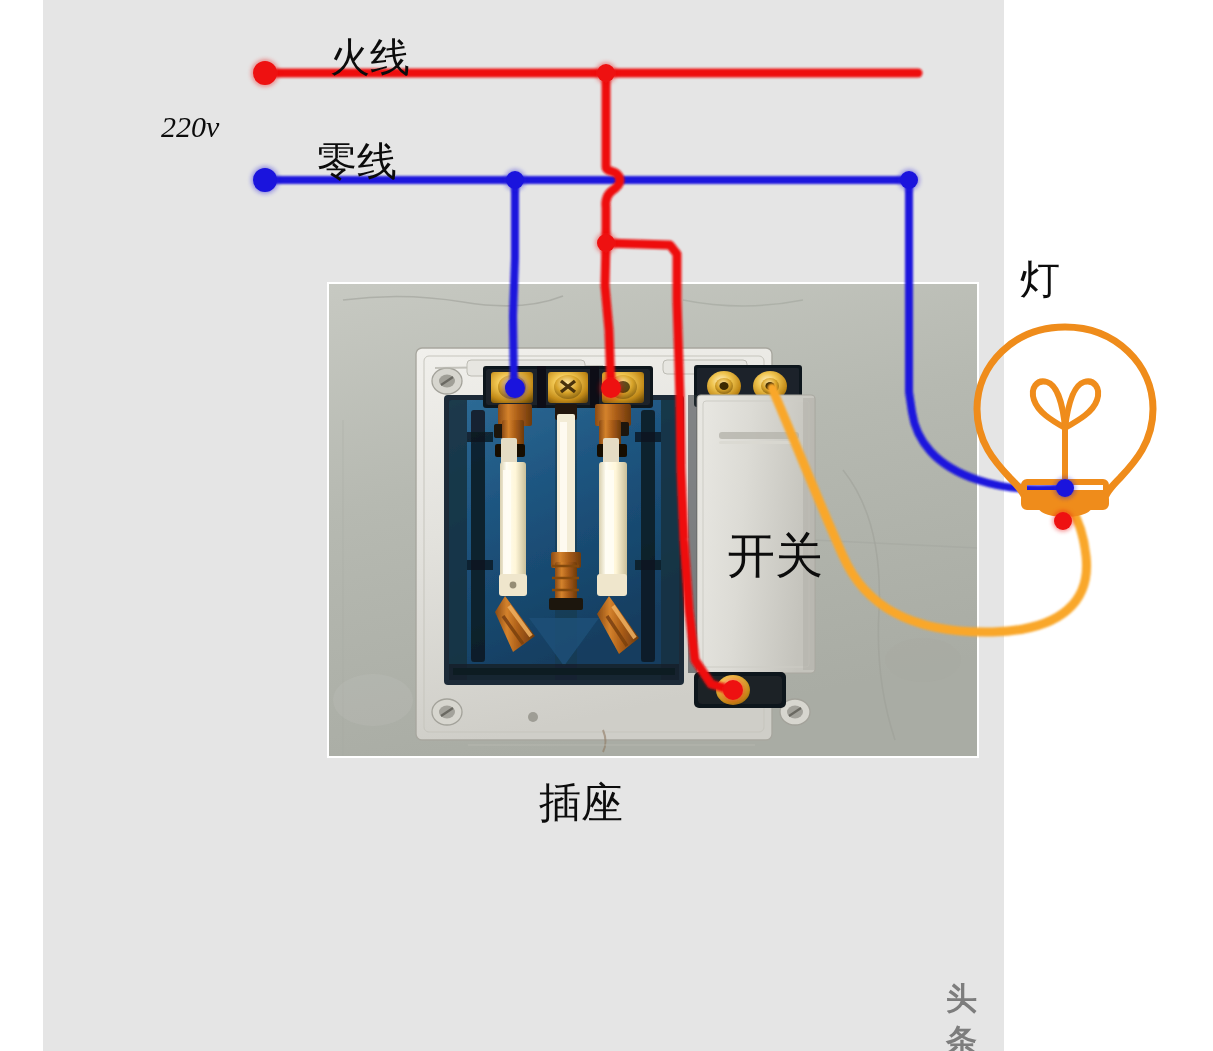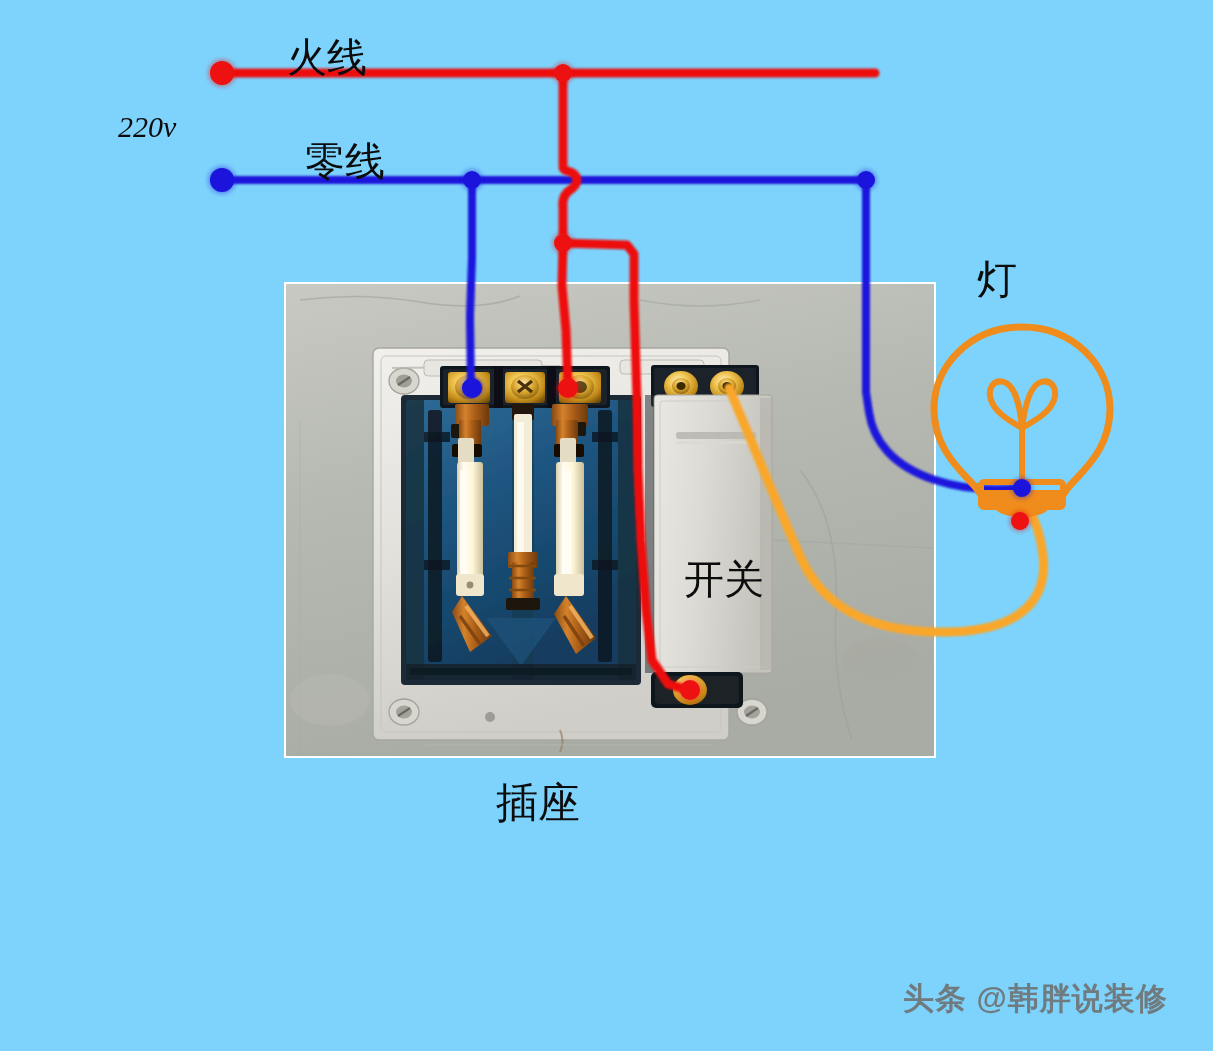--- a/index.html
+++ b/index.html
@@ -1,32 +1,32 @@
 <!DOCTYPE html>
 <html><head>
 <meta charset="utf-8">
 <title>wiring-diagram</title>
 <style>
   html,body{margin:0;padding:0;background:#ffffff;}
   body{
     font-family:"Liberation Serif","DejaVu Serif",serif;
     width:1213px;height:1051px;overflow:hidden;
   }
-  #stage{position:relative;width:1213px;height:1051px;background:#7dd3fc;}
+  #stage{position:relative;width:961px;height:1051px;background:#e5e5e5;margin-left:43px;}
   svg#diagram{position:absolute;left:0;top:0;width:1213px;height:1051px;}
 
   .lbl{position:absolute;white-space:nowrap;color:#0c0c0c;}
   .lbl-cn{font-family:"Liberation Serif","DejaVu Serif",serif;font-weight:400;}
 
   #label-live     {left:287px; top:30px;  font-size:40px;}
-  #label-neutral  {left:305px; top:134px; font-size:40px;}
+  #label-neutral  {left:274px; top:134px; font-size:40px;}
   #label-voltage  {left:118px; top:110px; font-size:30px;font-style:italic;
                    font-family:"Liberation Serif","DejaVu Serif",serif;}
   #label-lamp     {left:977px; top:252px; font-size:40px;}
-  #label-switch   {left:684px; top:552px; font-size:40px;}
+  #label-switch   {left:684px; top:524px; font-size:48px;}
   #label-socket   {left:496px; top:775px; font-size:42px;}
 
   #watermark{
     position:absolute;left:903px;top:978px;
     font-size:31px;letter-spacing:1px;color:#6f6f6f;opacity:.88;
     font-family:"Liberation Sans","DejaVu Sans",sans-serif;font-weight:700;
   }
 </style>
 </head>
 <body>

